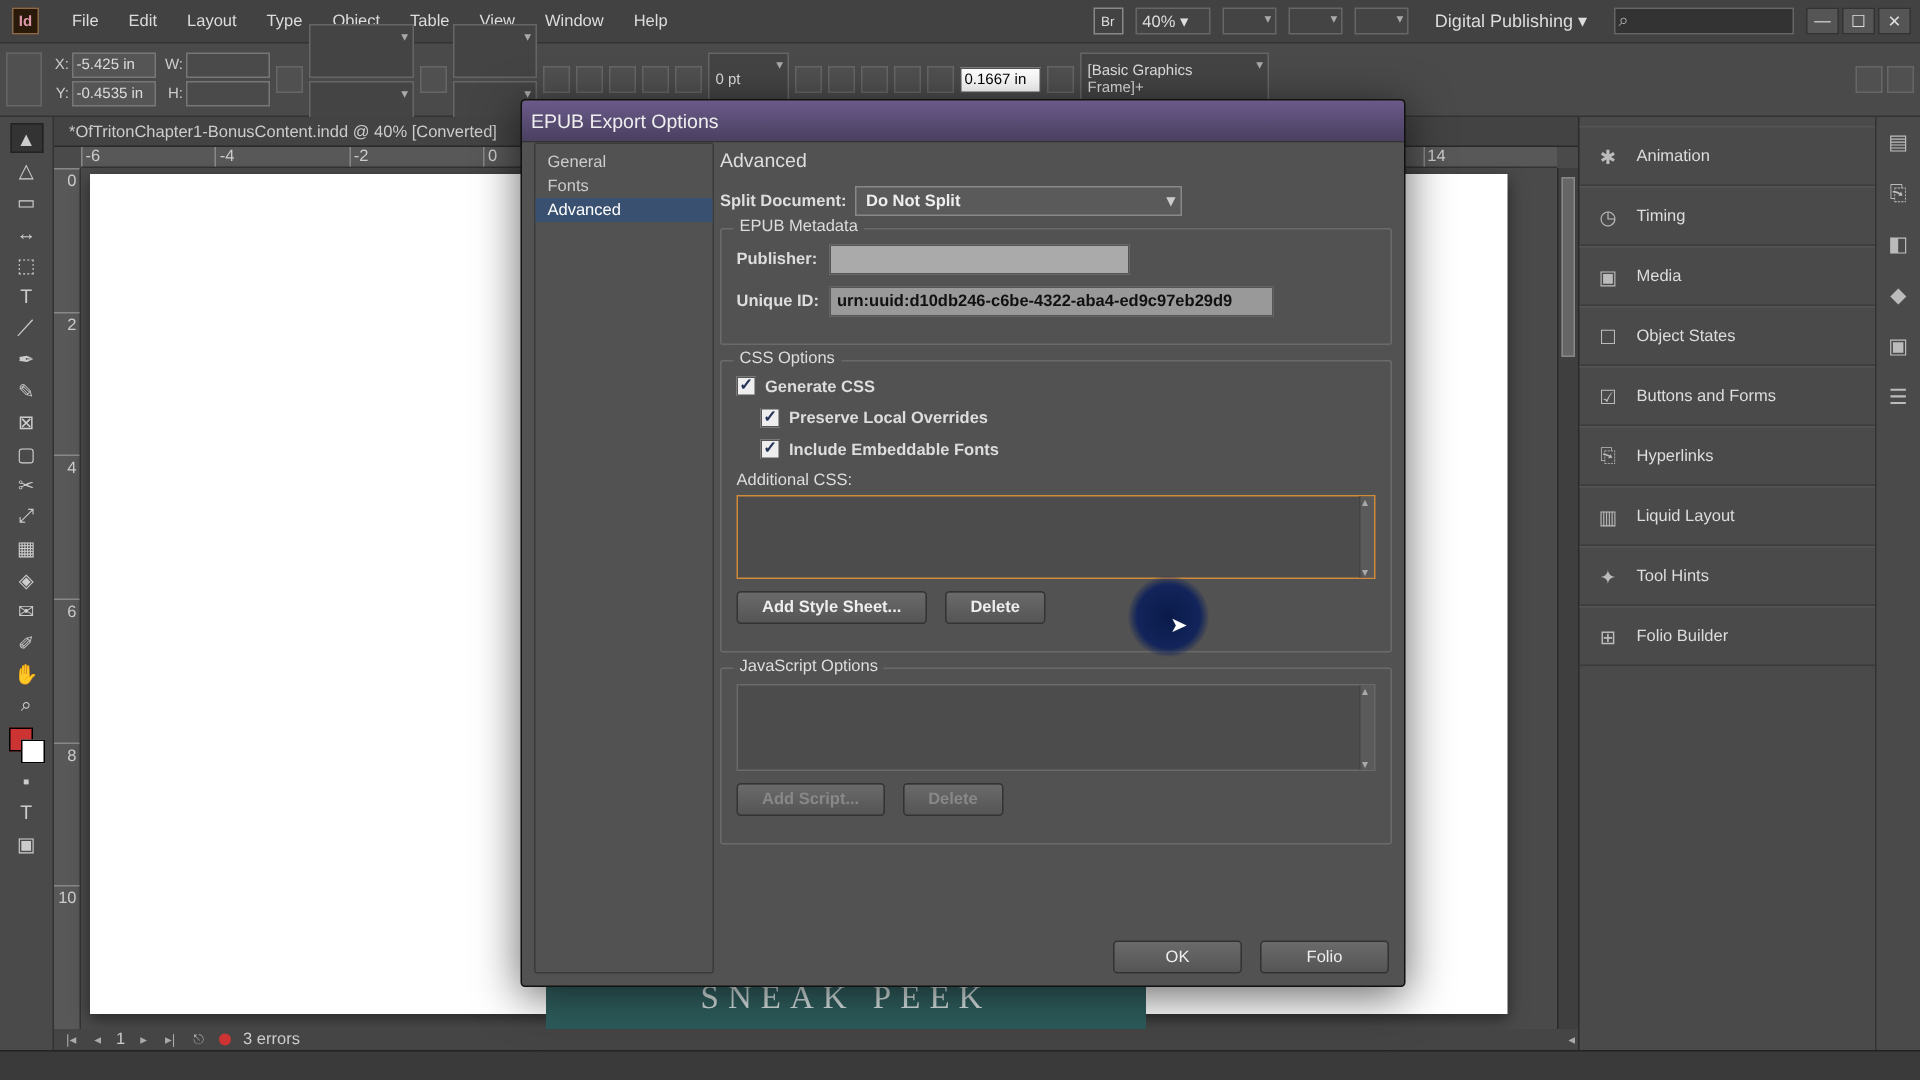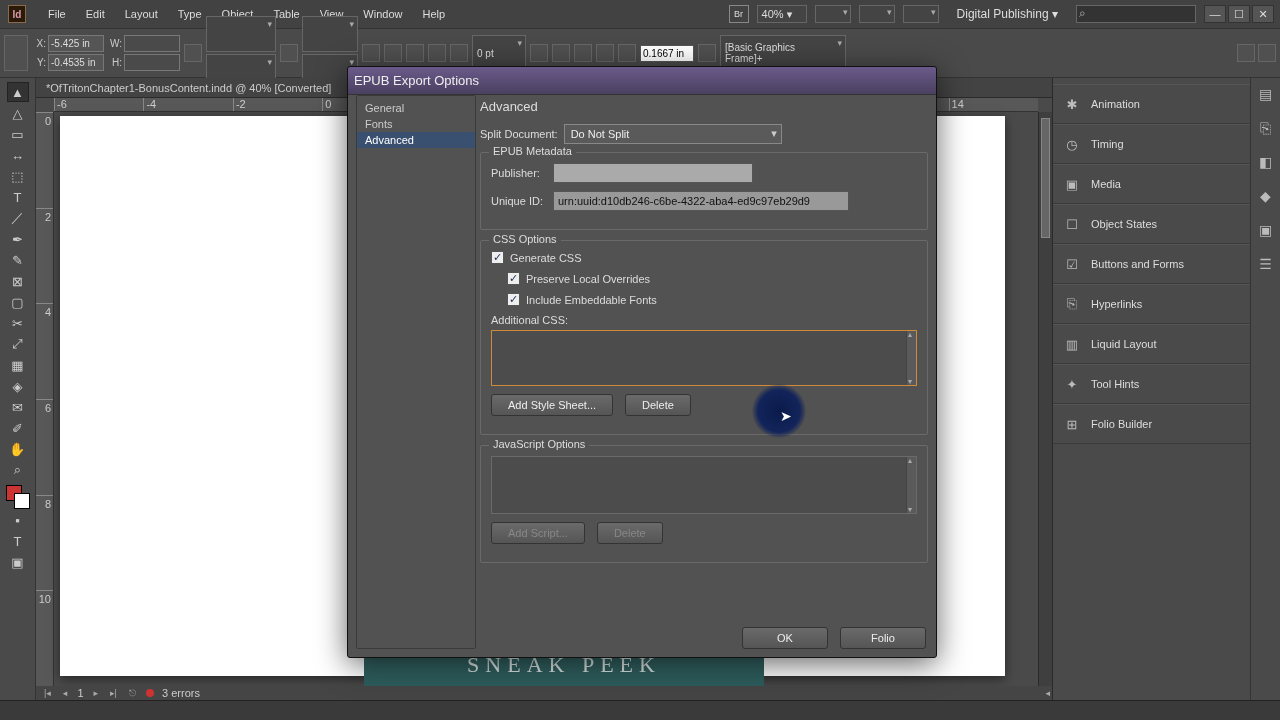--- a/index.html
+++ b/index.html
@@ -70,21 +70,21 @@
 
 
 .dialog { position:absolute; left:347px; top:66px; width:590px; height:592px; background:#525252; border:1px solid #111; box-shadow:0 6px 30px rgba(0,0,0,.6); border-radius:3px; color:#ddd;}
 .dlg-title{ height:28px; background:linear-gradient(#6a5a8a,#4a4060); color:#eee; font-size:13px; display:flex; align-items:center; padding-left:6px; border-bottom:1px solid #333; border-radius:3px 3px 0 0;}
 .dlg-body{ position:absolute; top:28px; left:8px; right:8px; bottom:8px; display:flex; gap:4px;}
 .dlg-left{ width:120px; border:1px solid #3a3a3a; border-radius:2px; padding-top:4px; background:#525252;}
 .dlg-left-item{ padding:2px 8px; font-size:11px; color:#ccc;}
 .dlg-left-item.sel{ background:#3a5070; color:#fff;}
 .dlg-right{ flex:1; position:relative; }
 .section-title{ font-size:13px; color:#ddd; margin-bottom:10px; padding-top:4px;}
-.row{ display:flex; align-items:center; gap:6px; margin-bottom:8px;}
+.row{ display:flex; align-items:center; gap:6px; margin-bottom:8px;font-weight:bold;}
 .lbl{ font-size:11px; color:#ddd;}
 .dd{ height:20px; width:218px; background:#5a5a5a; border:1px solid #888; position:relative; padding:0 18px 0 6px; display:flex; align-items:center; color:#eee;}
 .dd::after{ content:"▾"; position:absolute; right:4px; top:2px; color:#ccc;}
 .fieldset{ border:1px solid #6a6a6a; border-radius:2px; padding:10px; margin-bottom:10px; position:relative;}
 .fs-legend{ position:absolute; top:-8px; left:8px; background:#525252; padding:0 4px; font-size:11px; color:#ddd;}
 .cb{ width:13px; height:13px; background:#eee; border:1px solid #555; display:inline-flex; align-items:center; justify-content:center; color:#235; font-size:11px; line-height:1;}
 .cb.checked::before{content:"✓";}
 .txtin{ height:20px; background:#999; border:1px solid #555; color:#111; padding:0 4px; display:flex; align-items:center; font-size:11px;}
 .txtin.light{ background:#aaa;}
 .csslist{ height:56px; border:1px solid #d08a3a; background:#4c4c4c; position:relative;}

